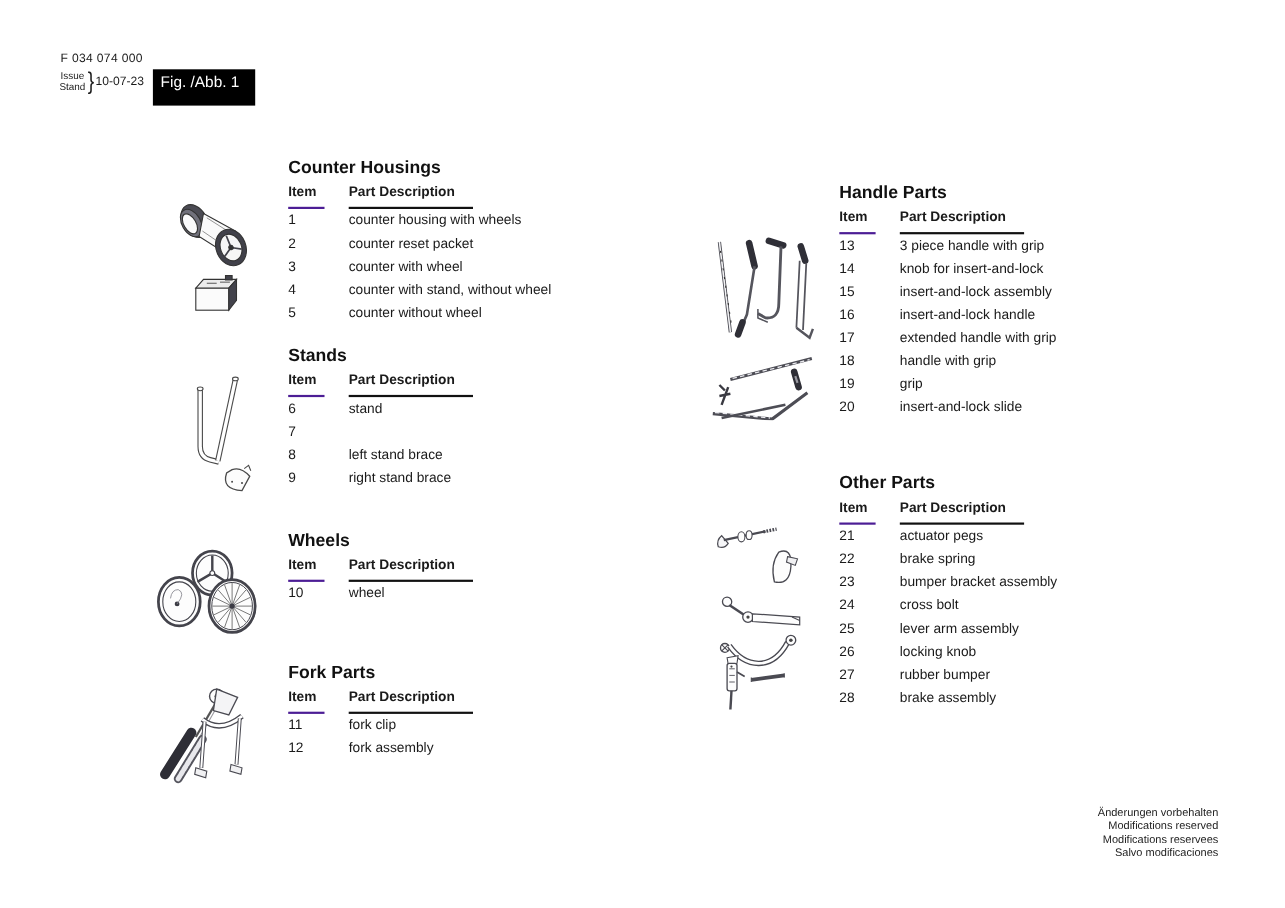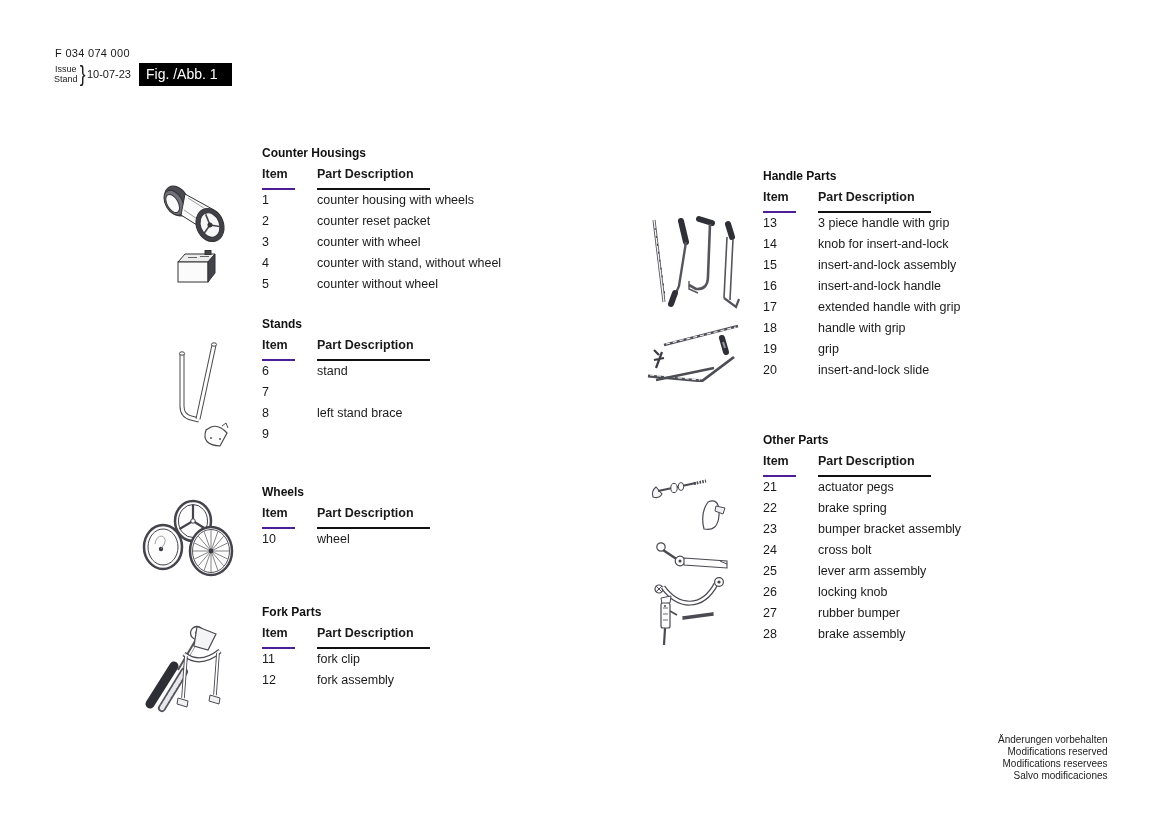--- a/index.html
+++ b/index.html
@@ -10,27 +10,27 @@
   }
   .page { position:absolute; left:0; top:0; width:1168px; height:825px; background:#fff; }
 
   
   .doc-number { position:absolute; left:55px; top:47px; font-size:11px; letter-spacing:.3px; }
   .issue-block { position:absolute; left:54px; top:61px; display:flex; align-items:center; height:26px;text-align:center; }
   .issue-labels { display:flex; flex-direction:column; font-size:9px; line-height:10px; }
   .issue-brace { font-size:22px; font-weight:300; line-height:22px; margin:0 1px 0 1px;
                  transform:scaleX(.8); display:inline-block; }
   .issue-date { font-size:11px; }
-  .fig-box { position:absolute; left:139px; top:63px; width:93px; height:23px;
+  .fig-box { position:absolute; left:139px; top:63px; width:93px; height:33px;
              background:#000; color:#fff; font-size:14px; line-height:23px; padding-left:7px;
              box-sizing:border-box; }
 
   
   .parts-section { position:absolute; width:260px; }
-  .parts-section h2 { margin:0 0 5px 0; font-size:12px; line-height:18px; font-weight:bold; color:#111; }
+  .parts-section h2 { margin:0 0 5px 0; font-size:16px; line-height:18px; font-weight:bold; color:#111; }
   .tbl-hdr { display:flex; font-weight:bold; font-size:12.5px; line-height:15px; height:23px;
              box-sizing:border-box; }
   .hdr-item { width:33px; border-bottom:2px solid #4c1d95; padding-bottom:18px; }
   .hdr-gap  { width:22px; }
   .hdr-desc { width:113px; border-bottom:2px solid #111; padding-bottom:1px; }
   .row { display:flex; font-size:12.5px; line-height:21px; height:21px; }
   .cell-item { width:55px; }
   .cell-desc { flex:1; white-space:nowrap; }
 
   
@@ -99,20 +99,21 @@
       </div>
     <div class="row">
         <span class="cell-item">7</span>
       </div>
     <div class="row">
         <span class="cell-item">8</span>
         <span class="cell-desc">left stand brace</span>
       </div>
     <div class="row">
         <span class="cell-item">9</span>
+        <span class="cell-desc">right stand brace</span>
       </div>
   </section>
 
   <section class="parts-section" style="left:262px; top:483px;">
     <h2>Wheels</h2>
     <div class="tbl-hdr">
       <span class="hdr-item">Item</span>
       <span class="hdr-gap"></span>
       <span class="hdr-desc">Part Description</span>
     </div>

